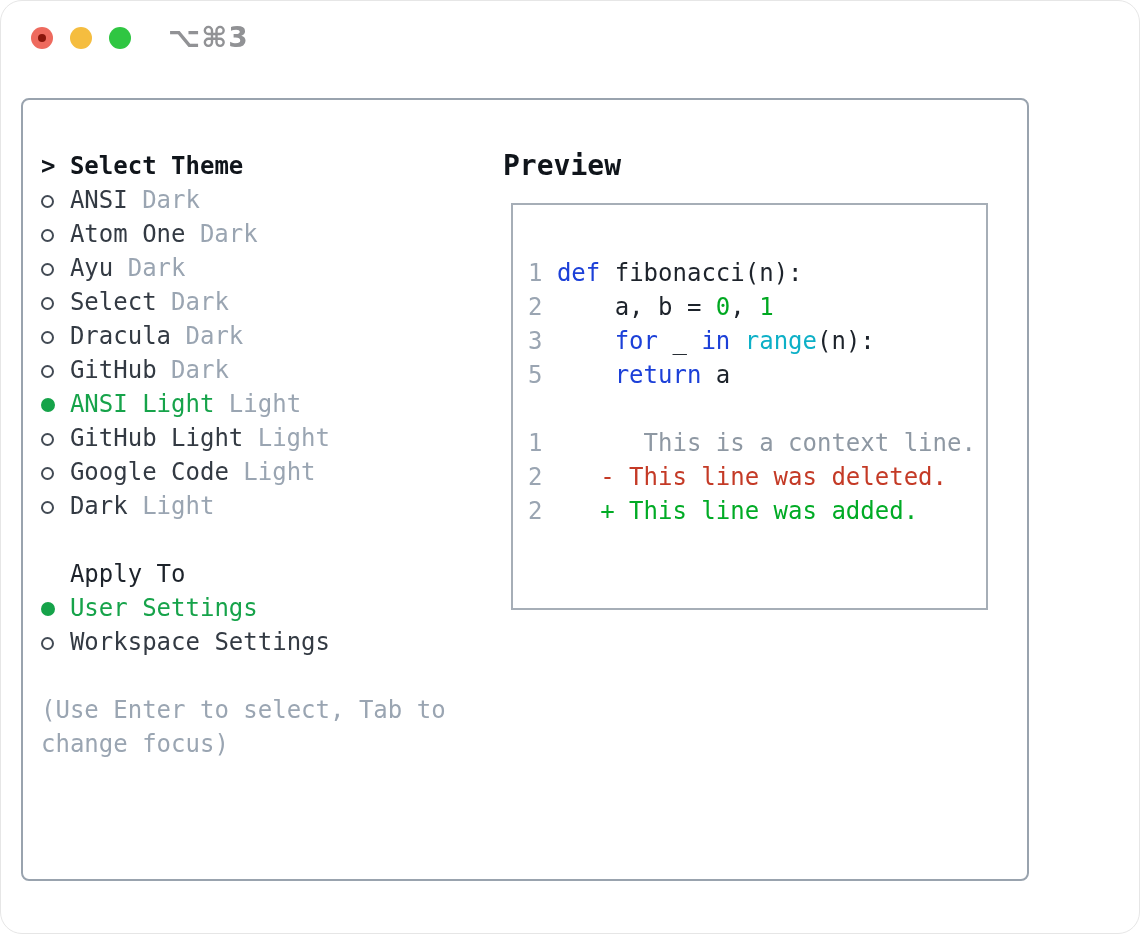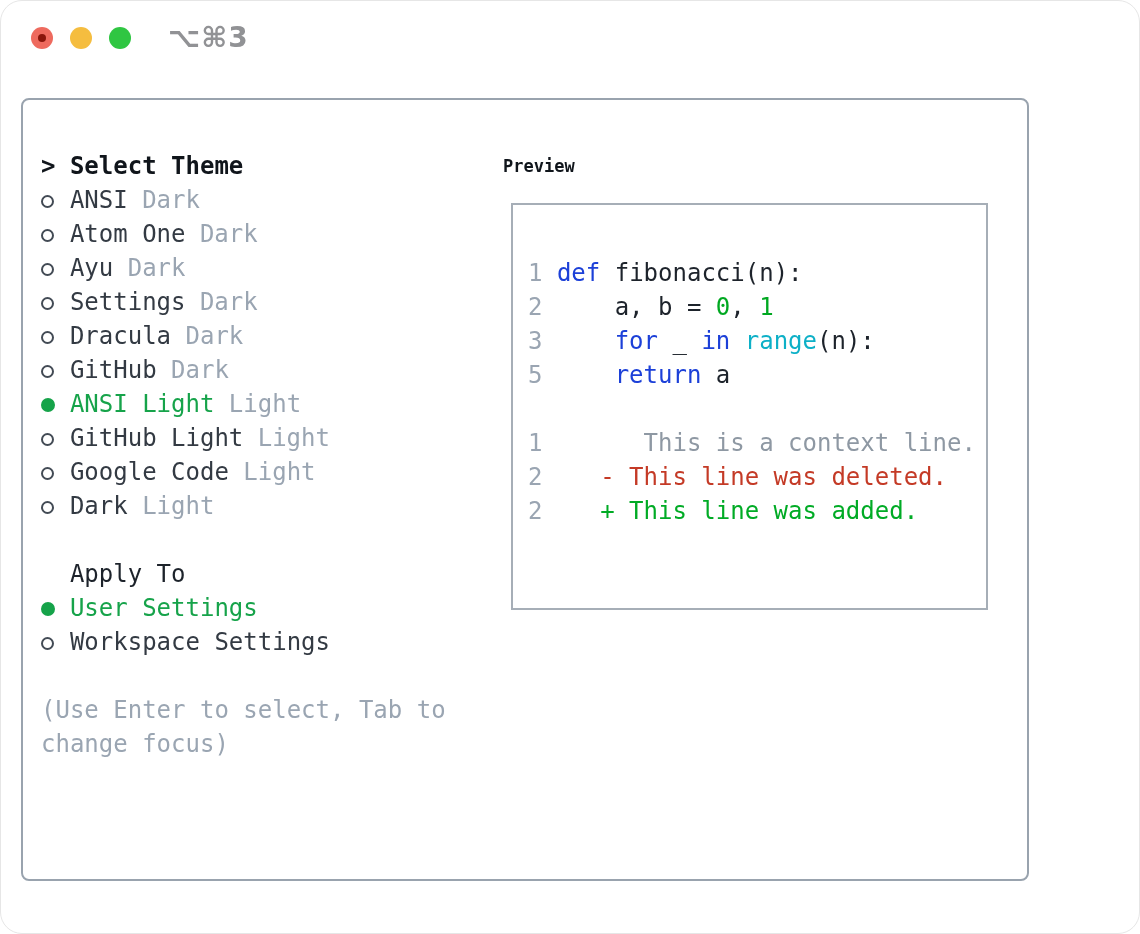--- a/index.html
+++ b/index.html
@@ -59,21 +59,21 @@
     position:relative;top:0px;
   }
   .radio.sel{width:14px;height:14px;background:var(--accent-green);border-color:var(--accent-green);}
   .opt .label{color:var(--text-dark);}
   .opt.selected .label{color:var(--accent-green);}
   .opt .tag{margin-left:1ch;color:var(--muted-gray);}
   .spacer{height:34px;}
   .help{color:var(--muted-gray);line-height:34px;white-space:normal;}
   
   .preview-title{
-    position:absolute;left:480px;top:49px;font-size:17px;line-height:34px;
+    position:absolute;left:480px;top:49px;font-size:28px;line-height:34px;
     font-weight:bold;color:var(--title-black);
   }
   .preview-box{
     position:absolute;left:488px;top:103px;width:477px;height:407px;
     border:2px solid var(--preview-border);background:#fff;
     padding:51px 16px 0 15px;font-size:24px;line-height:34px;overflow:hidden;
   }
   .cline{white-space:pre;height:34px;}
   .lnum{display:inline-block;width:1ch;margin-right:1ch;color:var(--muted-gray);}
   .blank-line{height:34px;}
@@ -103,21 +103,21 @@
 
   <div class="panel">
 
     <div class="left">
       <div class="row title-row"><span class="marker prompt">&gt;</span><span class="heading">Select Theme</span></div>
 
       <div id="theme-list">
           <div class="row opt"><span class="marker"><span class="radio"></span></span><span class="label">ANSI</span><span class="tag">Dark</span></div>
           <div class="row opt"><span class="marker"><span class="radio"></span></span><span class="label">Atom One</span><span class="tag">Dark</span></div>
           <div class="row opt"><span class="marker"><span class="radio"></span></span><span class="label">Ayu</span><span class="tag">Dark</span></div>
-          <div class="row opt"><span class="marker"><span class="radio"></span></span><span class="label">Settings</span><span class="tag">Dark</span></div>
+          <div class="row opt"><span class="marker"><span class="radio"></span></span><span class="label">Select</span><span class="tag">Dark</span></div>
           <div class="row opt"><span class="marker"><span class="radio"></span></span><span class="label">Dracula</span><span class="tag">Dark</span></div>
           <div class="row opt"><span class="marker"><span class="radio"></span></span><span class="label">GitHub</span><span class="tag">Dark</span></div>
           <div class="row opt selected"><span class="marker"><span class="radio sel"></span></span><span class="label">ANSI Light</span><span class="tag">Light</span></div>
           <div class="row opt"><span class="marker"><span class="radio"></span></span><span class="label">GitHub Light</span><span class="tag">Light</span></div>
           <div class="row opt"><span class="marker"><span class="radio"></span></span><span class="label">Google Code</span><span class="tag">Light</span></div>
           <div class="row opt"><span class="marker"><span class="radio"></span></span><span class="label">Dark</span><span class="tag">Light</span></div>
         </div>
 
       <div class="spacer"></div>
 

